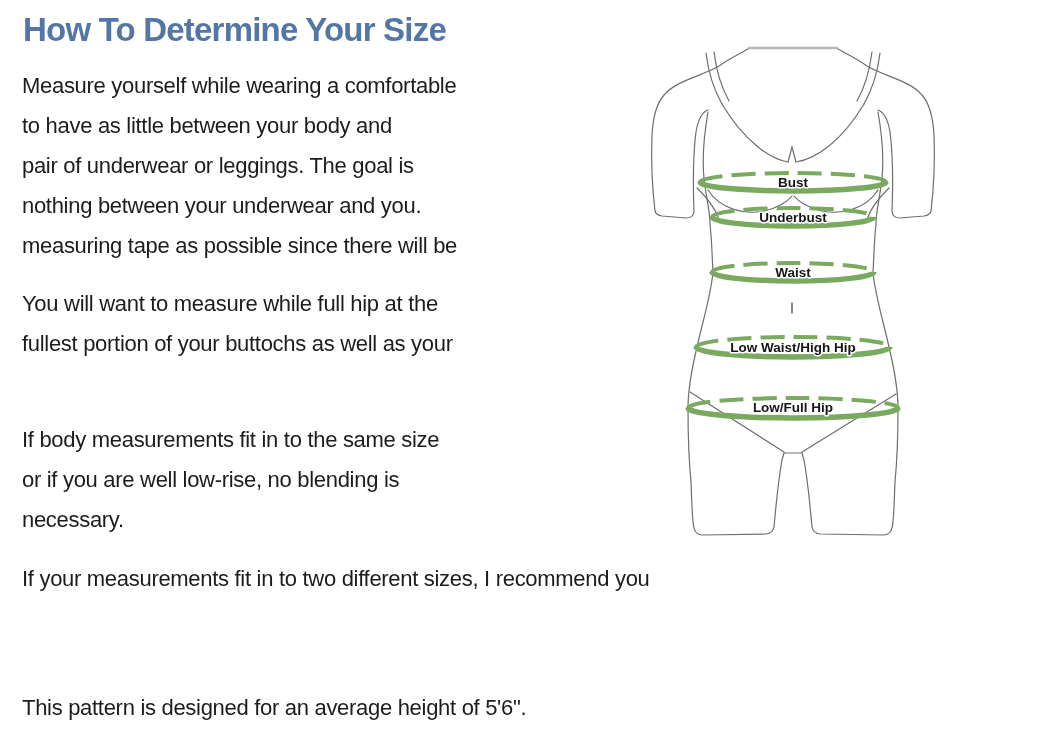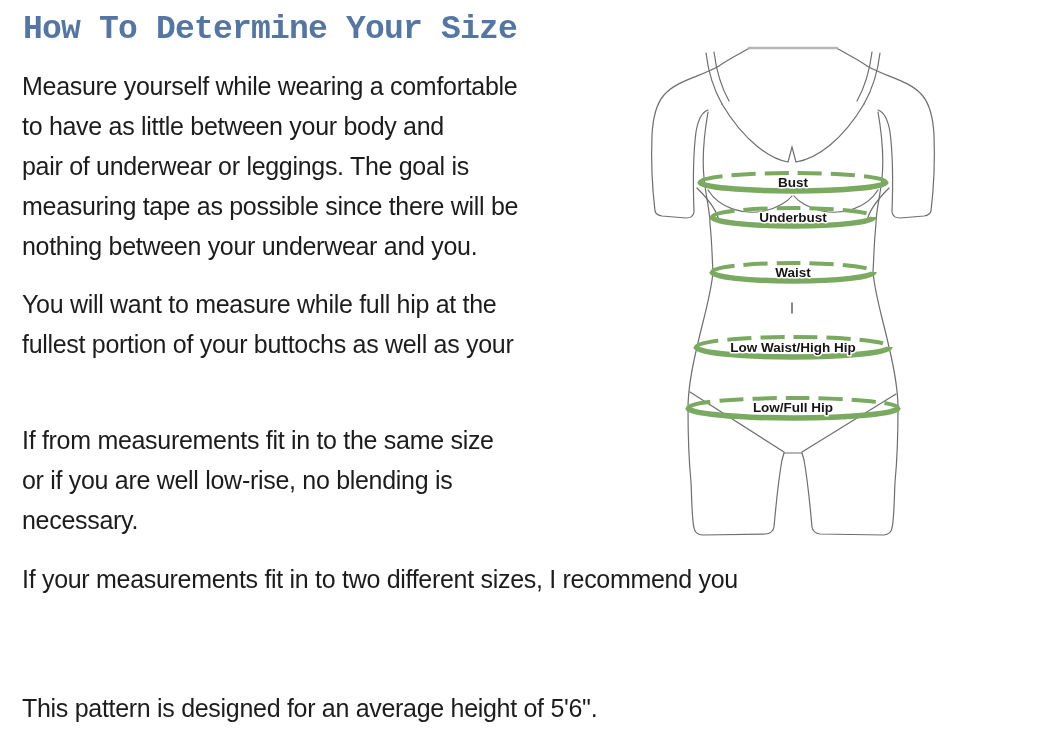--- a/index.html
+++ b/index.html
@@ -16,25 +16,24 @@
     width:1049px;height:749px;
     background:#ffffff;
     font-family:"Liberation Sans", sans-serif;
     position:relative;
     overflow:hidden;
   }
   .page-title{
     position:absolute;left:23px;top:11px;margin:0;
     font-size:33px;font-weight:bold;letter-spacing:-0.8px;
     color:var(--heading_blue);
-    font-family:Liberation Mono, monospace;
   }
   .para{
     position:absolute;left:22px;
-    font-size:25px;line-height:40px;letter-spacing:-0.3px;
+    font-size:22px;line-height:40px;letter-spacing:-0.3px;
     color:var(--body_text);
     white-space:nowrap;
   }
   .para-1{top:66px}
   .para-2{top:284px}
   .para-3{top:420px}
   .para-4{top:559px}
   .para-5{top:688px}
   .figure-wrap{
     position:absolute;left:620px;top:0;width:420px;height:560px;
@@ -55,31 +54,31 @@
 </style>
 </head>
 <body>
 
 <h1 class="page-title">How To Determine Your Size</h1>
 
 <div class="para para-1">
   <div>Measure yourself while wearing a comfortable</div>
   <div>to have as little between your body and</div>
   <div>pair of underwear or leggings. The goal is</div>
+  <div>nothing between your underwear and you.</div>
   <div>measuring tape as possible since there will be</div>
-  <div>nothing between your underwear and you.</div>
 </div>
 
 <div class="para para-2">
   <div>You will want to measure while full hip at the</div>
   <div>fullest portion of your buttochs as well as your</div>
 </div>
 
 <div class="para para-3">
-  <div>If from measurements fit in to the same size</div>
+  <div>If body measurements fit in to the same size</div>
   <div>or if you are well low-rise, no blending is</div>
   <div>necessary.</div>
 </div>
 
 <div class="para para-4">
   <div>If your measurements fit in to two different sizes, I recommend you</div>
 </div>
 
 <div class="para para-5">
   <div>This pattern is designed for an average height of 5'6".</div>

